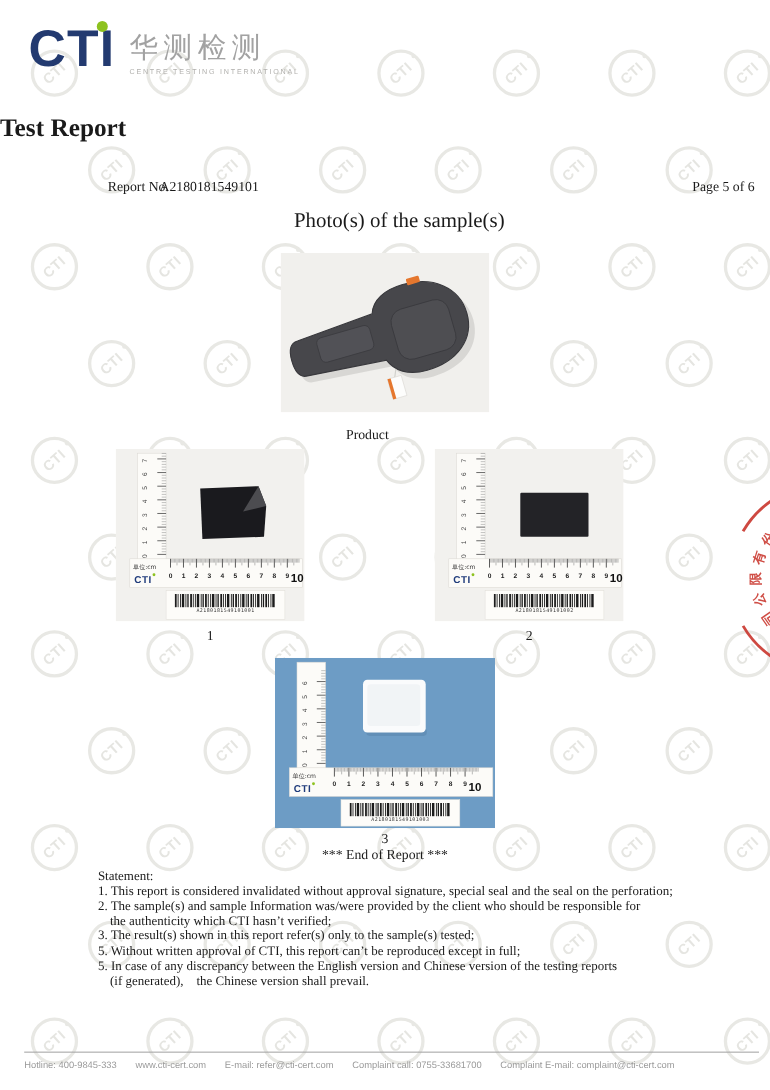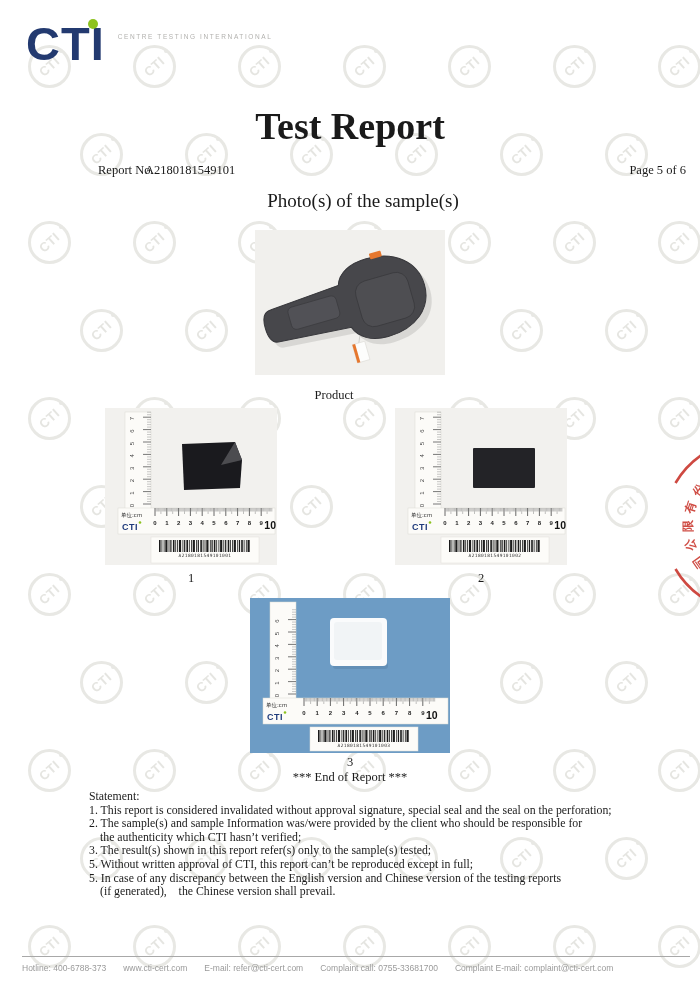--- a/index.html
+++ b/index.html
@@ -19,22 +19,22 @@
   .logo{left:26px;top:20px;display:flex;gap:13px;align-items:flex-start;}
   .logo-cti{position:relative;font:bold 47px/1 "Liberation Sans",sans-serif;
       color:#233a70;letter-spacing:1px;}
   .logo-dot{position:absolute;top:-1px;left:62px;width:10px;height:10px;border-radius:50%;
       background:#8dc21f;}
   .logo-cn{margin-top:10px;}
   .logo-cn-main{font:26px/1.1 "DejaVu Sans",sans-serif;color:#a2a2a2;letter-spacing:5px;}
   .logo-cn-sub{margin-top:3px;font:6.5px "Liberation Sans",sans-serif;color:#b2b1ae;
       letter-spacing:1.6px;}
 
-  .title{left:0;top:104px;width:700px;text-align:center;
-      font-weight:bold;font-size:38px;}
+  .title{left:0;top:104px;width:700px;text-align:left;
+      font-weight:bold;font-size:23px;}
   .meta-label{left:70px;top:163px;font-size:12.5px;margin-left:28px;}
   .meta-no{left:145px;top:163px;font-size:12.5px;}
   .meta-page{right:14px;top:163px;font-size:12.5px;}
   .section-title{left:0;top:190px;width:700px;text-align:center;font-size:19px;padding-left:13px;}
 
   .photo{position:absolute;overflow:hidden;}
   .caption{position:absolute;text-align:center;font-size:12.5px;}
   .endline{left:0;top:770px;width:700px;text-align:center;font-size:12.5px;position:absolute;}
 
   .statement{left:89px;top:790px;width:605px;font-size:11.8px;line-height:13.6px;}
@@ -271,20 +271,21 @@
     </div>
 
   <div class="content">
 
     <div class="abs logo">
       <div class="logo-cti">
         <span>CTI</span>
         <span class="logo-dot"></span>
       </div>
       <div class="logo-cn">
+        <div class="logo-cn-main">华测检测</div>
         <div class="logo-cn-sub">CENTRE TESTING INTERNATIONAL</div>
       </div>
     </div>
 
     <div class="abs title">Test Report</div>
 
     <div class="abs meta-label">Report No.</div>
     <div class="abs meta-no">A2180181549101</div>
     <div class="abs meta-page">Page 5 of 6</div>
 
@@ -957,21 +958,21 @@
         <path d="M 21.5 131 A 86 86 0 0 0 46.7 158.4" fill="none" stroke="#c9352c" stroke-width="2.6" opacity="0.9"></path>
       <text x="0" y="0" font-size="12" font-family="&quot;DejaVu Sans&quot;,sans-serif" font-weight="bold" fill="#c9352c" opacity="0.88" text-anchor="middle" dominant-baseline="middle" transform="translate(45.2 52.4) rotate(-55)">份</text>
           <text x="0" y="0" font-size="12" font-family="&quot;DejaVu Sans&quot;,sans-serif" font-weight="bold" fill="#c9352c" opacity="0.88" text-anchor="middle" dominant-baseline="middle" transform="translate(36.9 69.4) rotate(-72.5)">有</text>
           <text x="0" y="0" font-size="12" font-family="&quot;DejaVu Sans&quot;,sans-serif" font-weight="bold" fill="#c9352c" opacity="0.88" text-anchor="middle" dominant-baseline="middle" transform="translate(34.0 88.0) rotate(-90)">限</text>
           <text x="0" y="0" font-size="12" font-family="&quot;DejaVu Sans&quot;,sans-serif" font-weight="bold" fill="#c9352c" opacity="0.88" text-anchor="middle" dominant-baseline="middle" transform="translate(36.9 106.6) rotate(-107.5)">公</text>
           <text x="0" y="0" font-size="12" font-family="&quot;DejaVu Sans&quot;,sans-serif" font-weight="bold" fill="#c9352c" opacity="0.88" text-anchor="middle" dominant-baseline="middle" transform="translate(45.2 123.6) rotate(-125)">司</text>
         </svg>
     </div>
 
     <div class="abs footer">
-      <span>Hotline: 400-6788-373</span>
+      <span>Hotline: 400-9845-333</span>
       <span>www.cti-cert.com</span>
       <span>E-mail: refer@cti-cert.com</span>
       <span>Complaint call: 0755-33681700</span>
       <span>Complaint E-mail: complaint@cti-cert.com</span>
     </div>
 
   </div>
 </div>
 
 </body></html>

